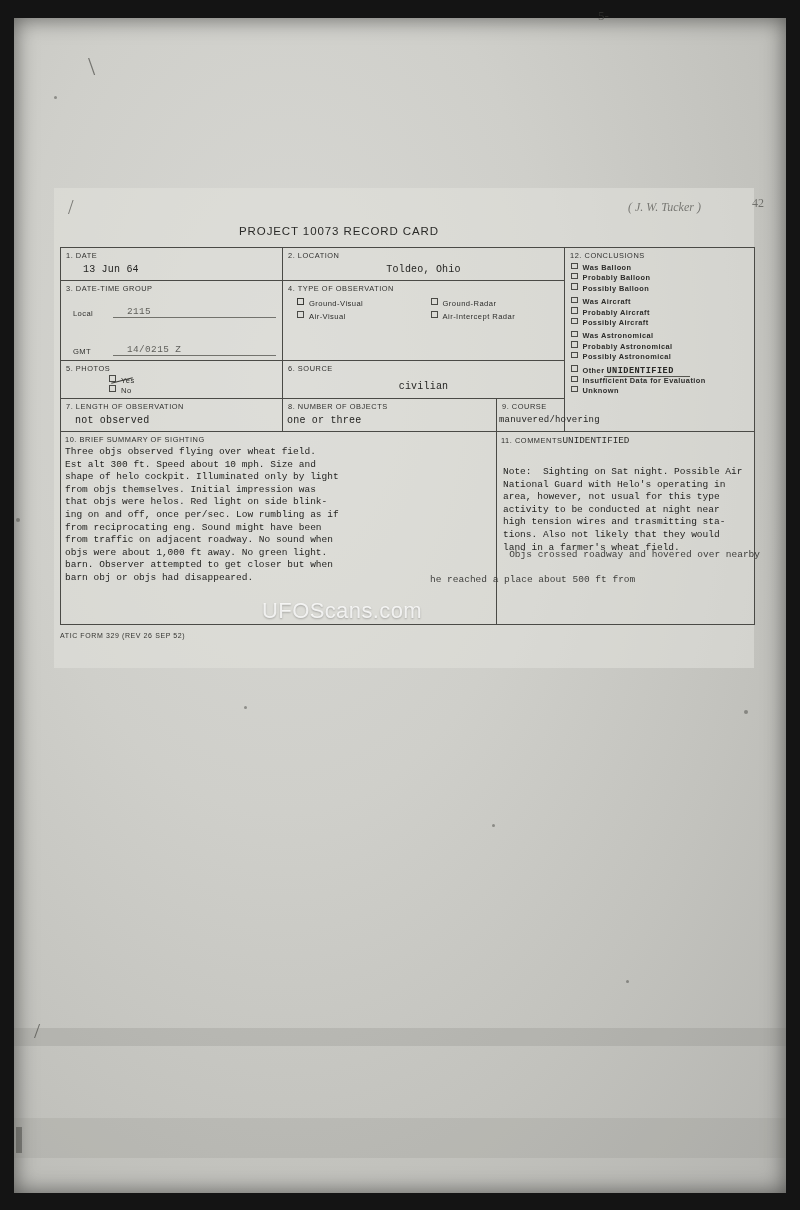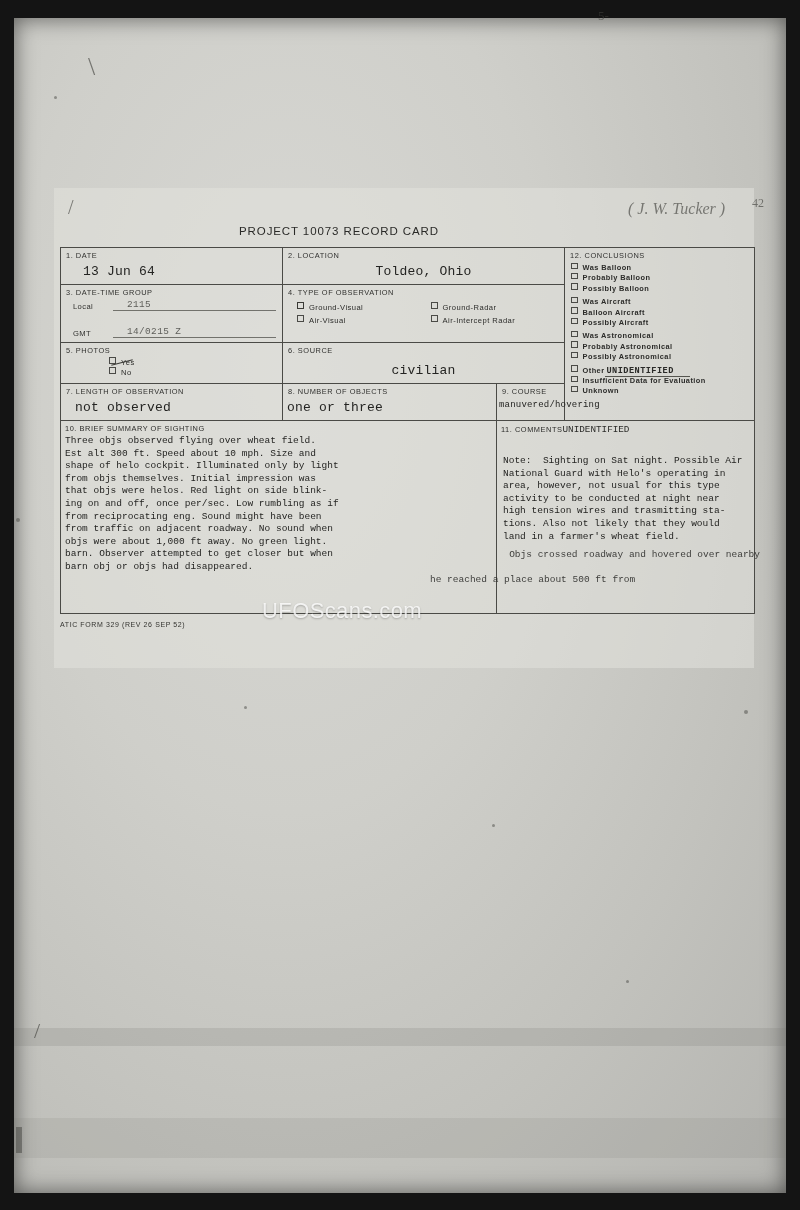--- a/index.html
+++ b/index.html
@@ -90,35 +90,36 @@
   }
   .lbl {
     font-size: 7.4px;
     letter-spacing: .55px;
     padding: 3px 0 0 5px;
     color: #30302e;
     white-space: nowrap;
   }
   .val {
     font-family: "Liberation Mono", monospace;
-    font-size: 13px;
+    font-size: 10px;
     color: #242422;
     padding: 4px 0 5px 22px;
     letter-spacing: .2px;
   }
   .val.center { padding-left: 0; text-align: center; }
   .val.ind { padding-left: 14px; }
 
   
   .dtrow {
     display: flex;
     align-items: flex-end;
     font-size: 7.6px;
     letter-spacing: .4px;
     padding: 2px 6px 13px 12px;
+    margin-top: 11px;
   }
   .dtrow .k { width: 40px; color: #30302e; }
   .dtrow .v {
     flex: 1;
     border-bottom: 1px solid #55554f;
     font-family: "Liberation Mono", monospace;
     font-size: 9.4px;
     color: #3a3a36;
     padding-left: 14px;
     line-height: 11px;
@@ -248,21 +249,21 @@
 
     <span class="speck" style="left:40px;top:78px;width:3px;height:3px;"></span>
     <span class="speck" style="left:230px;top:688px;width:3px;height:3px;"></span>
     <span class="speck" style="left:730px;top:692px;width:4px;height:4px;"></span>
     <span class="speck" style="left:478px;top:806px;width:3px;height:3px;"></span>
     <span class="speck" style="left:2px;top:500px;width:4px;height:4px;"></span>
     <span class="speck" style="left:612px;top:962px;width:3px;height:3px;"></span>
   </div>
 
   <div class="hand" style="left:598px;top:8px;font-size:13px;">5-</div>
-  <div class="hand" style="left:628px;top:200px;font-size:16px;font-style:italic;">( J. W. Tucker )</div>
+  <div class="hand" style="left:628px;top:200px;font-size:12px;font-style:italic;">( J. W. Tucker )</div>
   <div class="hand" style="left:752px;top:196px;font-size:12px;">42</div>
   <div class="hand" style="left:88px;top:52px;font-size:26px;">\</div>
   <div class="hand" style="left:68px;top:196px;font-size:20px;">/</div>
   <div class="hand" style="left:34px;top:1018px;font-size:22px;">/</div>
   <div class="hand" style="left:14px;top:1120px;font-size:30px;letter-spacing:-4px;">|||</div>
 
   <div id="card">
 
     <div id="title">PROJECT 10073 RECORD CARD</div>
 
@@ -288,21 +289,21 @@
         <td rowspan="4">
           <div class="lbl">12.  CONCLUSIONS</div>
           <div class="concl">
             <div class="grp">
               <div class="it"><span class="cbox"></span><span>Was Balloon</span></div>
               <div class="it"><span class="cbox"></span><span>Probably Balloon</span></div>
               <div class="it"><span class="cbox"></span><span>Possibly Balloon</span></div>
             </div>
             <div class="grp">
               <div class="it"><span class="cbox"></span><span>Was Aircraft</span></div>
-              <div class="it"><span class="cbox"></span><span>Balloon Aircraft</span></div>
+              <div class="it"><span class="cbox"></span><span>Probably Aircraft</span></div>
               <div class="it"><span class="cbox"></span><span>Possibly Aircraft</span></div>
             </div>
             <div class="grp">
               <div class="it"><span class="cbox"></span><span>Was Astronomical</span></div>
               <div class="it"><span class="cbox"></span><span>Probably Astronomical</span></div>
               <div class="it"><span class="cbox"></span><span>Possibly Astronomical</span></div>
             </div>
             <div class="grp">
               <div class="it"><span class="cbox"></span><span>Other</span><span class="otherval">UNIDENTIFIED</span></div>
               <div class="it"><span class="cbox"></span><span>Insufficient Data for Evaluation</span></div>

